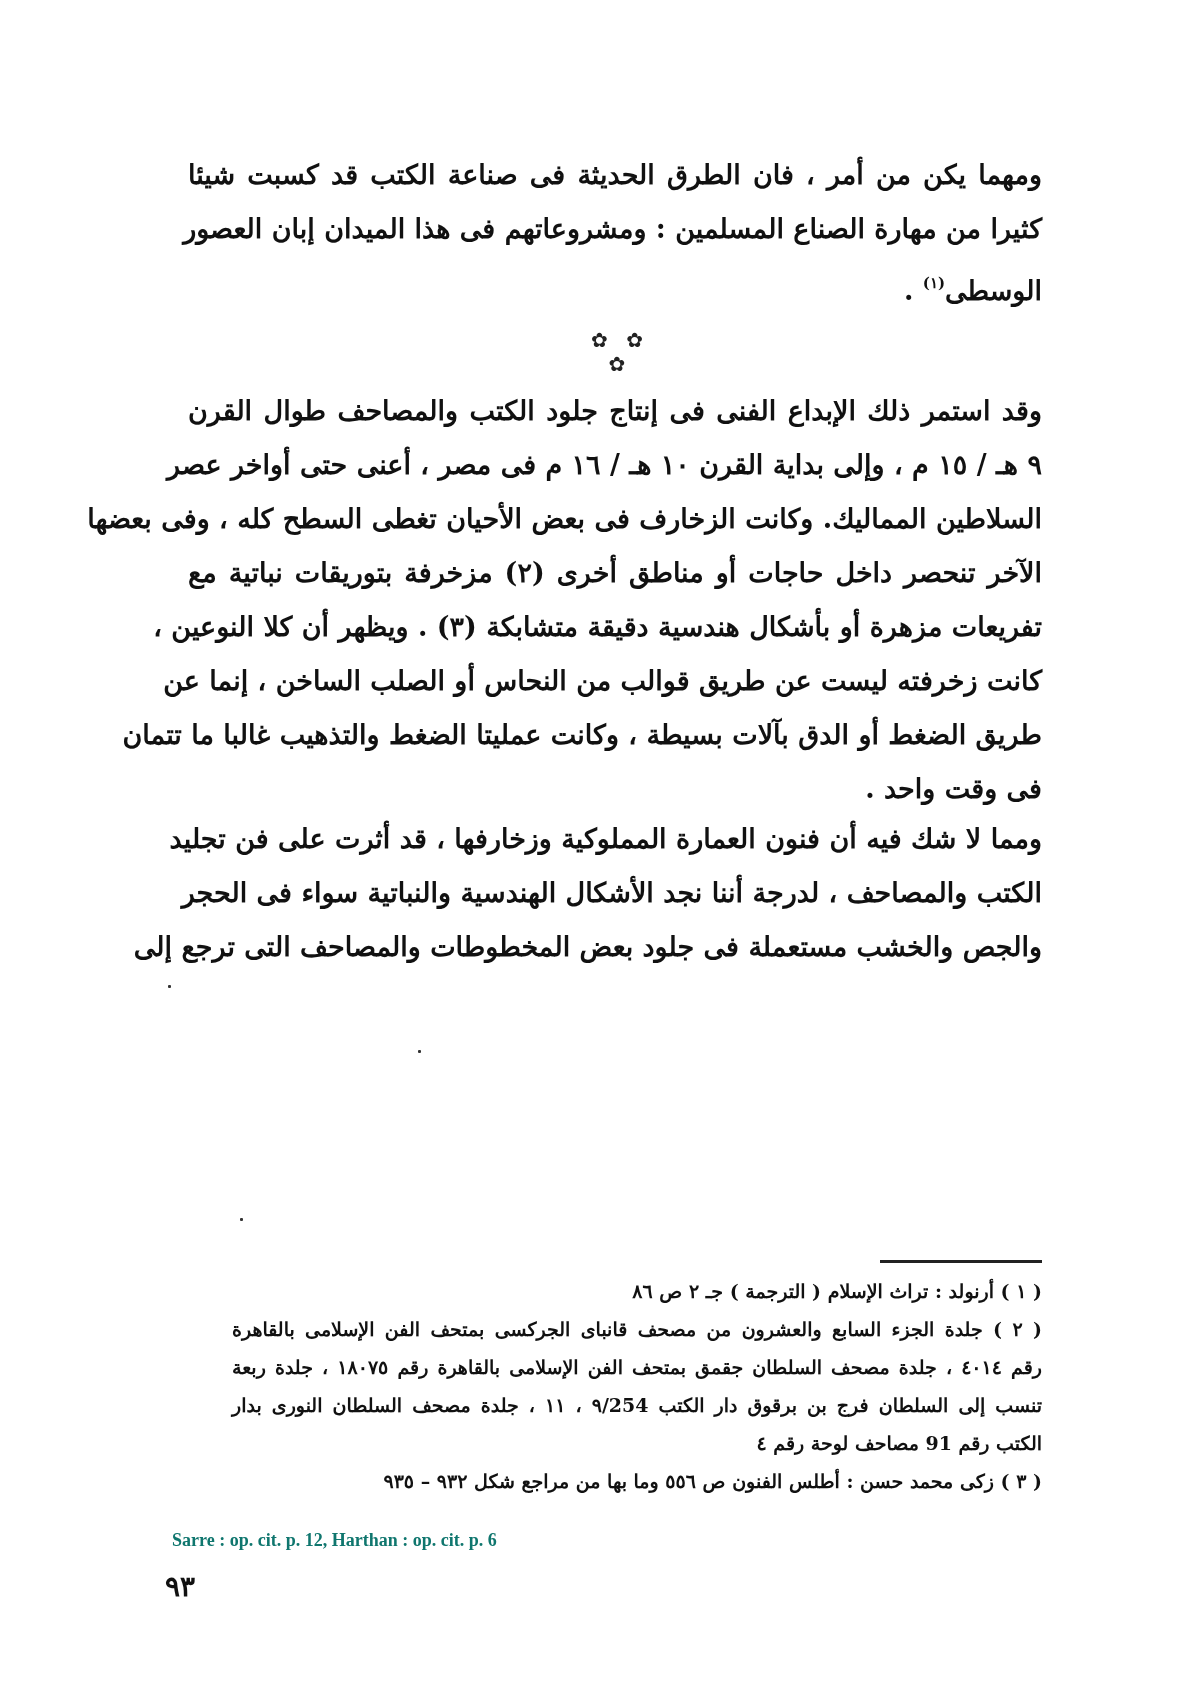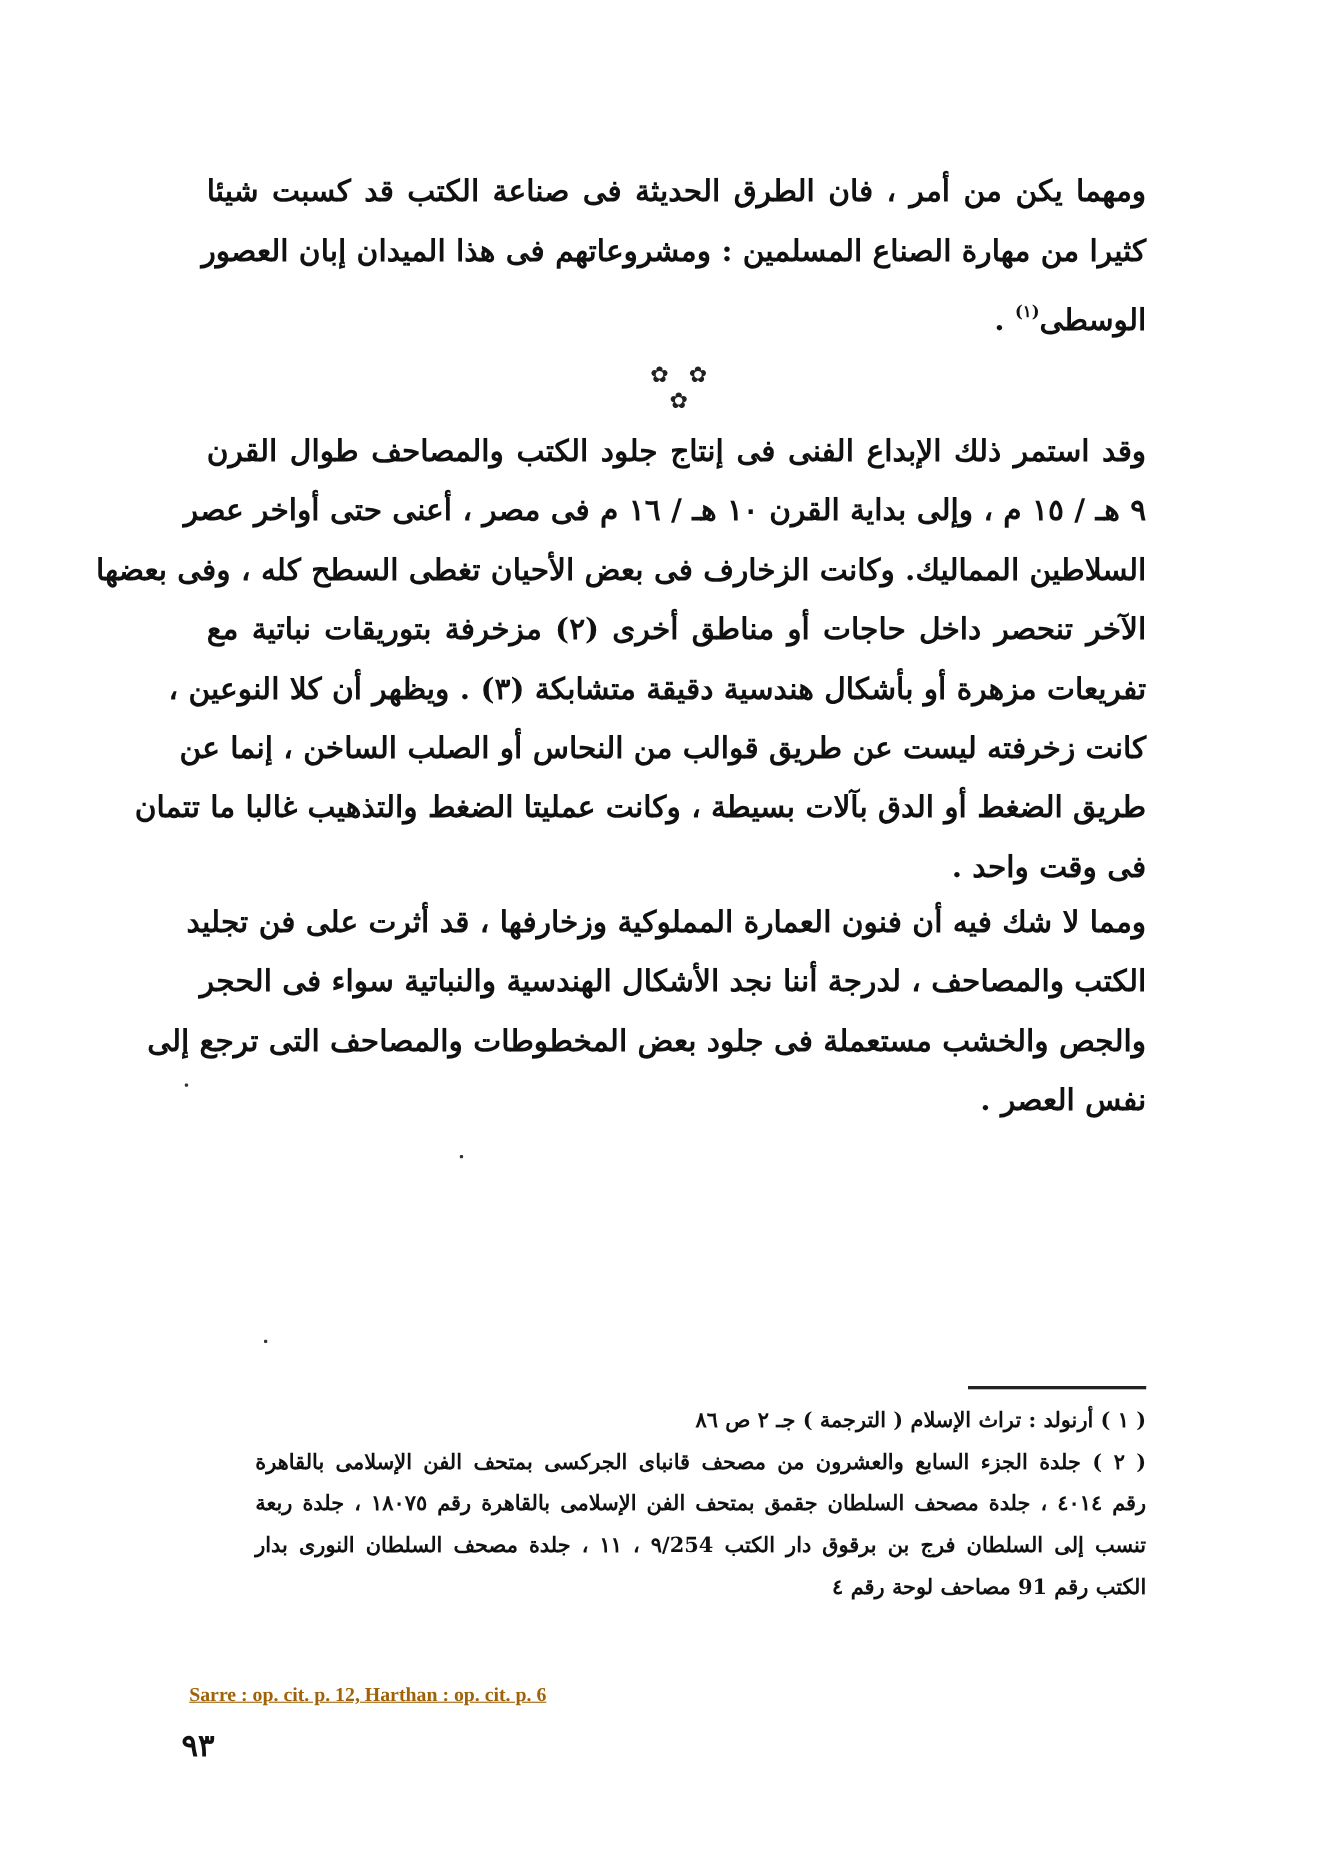--- a/index.html
+++ b/index.html
@@ -11,21 +11,21 @@
           white-space: nowrap; text-align-last: justify; text-align: justify; }
   .line.last { text-align-last: right; }
   sup.ref { font-size: 15px; vertical-align: 12px; font-weight: bold; }
   .ornament { position: absolute; top: 328px; left: 575px; width: 90px; text-align: center;
               font-size: 20px; letter-spacing: 6px; color: #222; }
   .rule { position: absolute; top: 1260px; left: 880px; width: 162px; height: 3px; background: #222; }
   .fn-block { position: absolute; left: 188px; width: 854px; direction: rtl; top: 1272px; }
   .fn { display: block; height: 38px; line-height: 38px; font-size: 19px; font-weight: bold; white-space: nowrap; text-align: right; }
   .fn.just { text-align: justify; text-align-last: justify; margin-left: 44px; }
   .latin { position: absolute; top: 1530px; left: 172px; direction: ltr; font-family: "Liberation Serif", serif;
-           font-size: 18px; font-weight: bold; color: #a16207; text-decoration: underline; }
+           font-size: 18px; font-weight: bold; color: #0f766e; }
   .page-number { position: absolute; top: 1570px; left: 165px; font-size: 28px; font-weight: bold; direction: rtl; }
   .speck { position: absolute; width: 3px; height: 3px; background: #333; border-radius: 1px; }
 </style>
 </head>
 <body>
 
 <div class="page">
 
   <div class="block" style="top:148px;">
     <span class="line">ومهما يكن من أمر ، فان الطرق الحديثة فى صناعة الكتب قد كسبت شيئا</span>
@@ -43,33 +43,33 @@
     <span class="line">تفريعات مزهرة أو بأشكال هندسية دقيقة متشابكة (٣) . ويظهر أن كلا النوعين ،</span>
     <span class="line">كانت زخرفته ليست عن طريق قوالب من النحاس أو الصلب الساخن ، إنما عن</span>
     <span class="line">طريق الضغط أو الدق بآلات بسيطة ، وكانت عمليتا الضغط والتذهيب غالبا ما تتمان</span>
     <span class="line last">فى وقت واحد .</span>
   </div>
 
   <div class="block" style="top:812px;">
     <span class="line">ومما لا شك فيه أن فنون العمارة المملوكية وزخارفها ، قد أثرت على فن تجليد</span>
     <span class="line">الكتب والمصاحف ، لدرجة أننا نجد الأشكال الهندسية والنباتية سواء فى الحجر</span>
     <span class="line">والجص والخشب مستعملة فى جلود بعض المخطوطات والمصاحف التى ترجع إلى</span>
-    <span class="line last">نفس العصر .</span>
   </div>
 
   <div class="speck" style="left:168px;top:985px;"></div>
   <div class="speck" style="left:418px;top:1050px;"></div>
   <div class="speck" style="left:240px;top:1218px;"></div>
 
   <div class="rule"></div>
 
   <div class="fn-block">
     <span class="fn">( ١ ) أرنولد : تراث الإسلام ( الترجمة ) جـ ٢ ص ٨٦</span>
     <span class="fn just">( ٢ ) جلدة الجزء السابع والعشرون من مصحف قانباى الجركسى بمتحف الفن الإسلامى بالقاهرة</span>
     <span class="fn just">رقم ٤٠١٤ ، جلدة مصحف السلطان جقمق بمتحف الفن الإسلامى بالقاهرة رقم ١٨٠٧٥ ، جلدة ربعة</span>
     <span class="fn just">تنسب إلى السلطان فرج بن برقوق دار الكتب ٩/254 ، ١١ ، جلدة مصحف السلطان النورى بدار</span>
     <span class="fn">الكتب رقم 91 مصاحف لوحة رقم ٤</span>
+    <span class="fn">( ٣ ) زكى محمد حسن : أطلس الفنون ص ٥٥٦ وما بها من مراجع شكل ٩٣٢ – ٩٣٥</span>
   </div>
 
   <div class="latin">Sarre : op. cit. p. 12, Harthan : op. cit. p. 6</div>
 
   <div class="page-number">٩٣</div>
 </div>
 
 </body></html>

